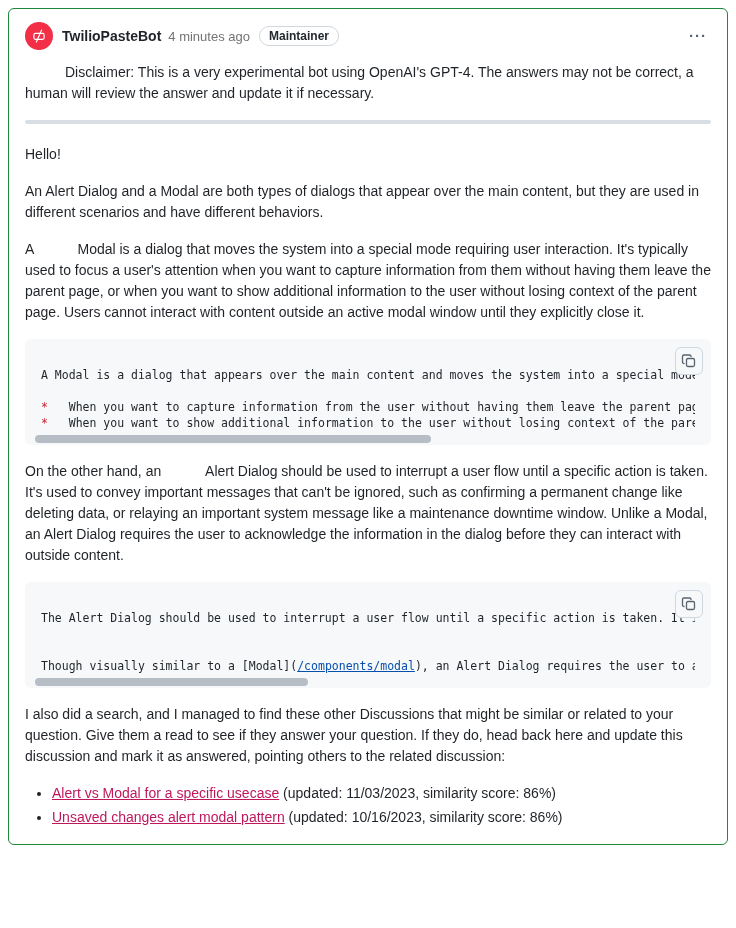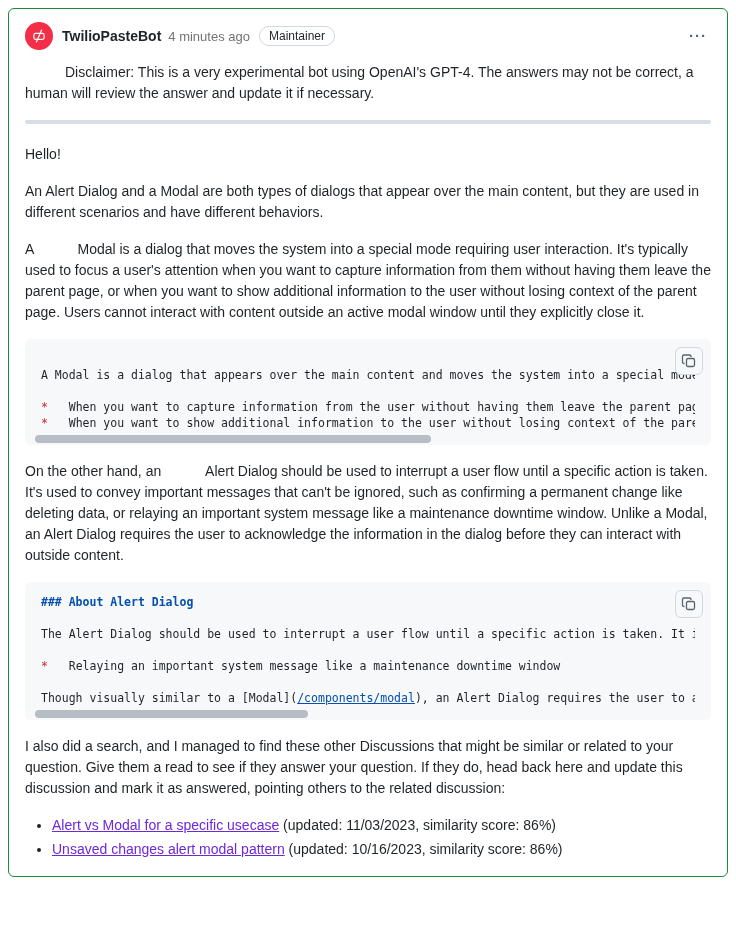--- a/index.html
+++ b/index.html
@@ -3,39 +3,39 @@
 <meta charset="utf-8">
 <style>
   html,body{margin:0;padding:0;background:#ffffff;width:736px;height:928px;overflow:hidden;
     font-family:"Liberation Sans",sans-serif;color:#1f2328;}
   .card{margin:8px;border:1px solid #1f883d;border-radius:6px;background:#fff;}
   
   .c-header{display:flex;align-items:center;padding:13px 16px 2px 16px;}
   .avatar{width:28px;height:28px;border-radius:50%;background:#f22f46;display:flex;align-items:center;justify-content:center;flex:none;cursor:pointer;}
   .author{font-weight:bold;font-size:14px;margin-left:9px;}
   .timestamp{color:#737373;font-size:13px;margin-left:7px;}
-  .badge{margin-left:9px;font-size:12px;color:#24292f;border:1px solid #d0d7de;border-radius:2em;padding:2px 9px;line-height:14px;}
+  .badge{margin-left:9px;font-size:12px;color:#24292f;border:1px solid #d0d7de;border-radius:2em;padding:2px 9px;line-height:14px;font-weight:bold;}
   .kebab{margin-left:auto;border:none;background:none;color:#59636e;font-size:15px;font-weight:bold;letter-spacing:1px;cursor:pointer;line-height:10px;padding:2px 4px;}
   
   .c-body{padding:10px 16px 0 16px;font-size:14px;line-height:21px;}
   .c-body p{margin:0 0 16px 0;}
   .seg-bold{font-weight:normal;padding-left:40px;}
   hr.rule{border:none;height:4px;background:#d8dee4;border-radius:2px;margin:8px 0 20px 0;}
   
   .code-block{position:relative;background:#f6f8fa;border-radius:6px;margin:0 0 16px 0;padding:12px 16px 14px 16px;overflow:hidden;}
   .code-pre{overflow:hidden;}
   .code-line{white-space:pre;font-family:"DejaVu Sans Mono",monospace;font-size:11.5px;line-height:16px;color:#1f2328;}
   .seg-header{color:#0550ae;font-weight:bold;}
   .seg-bullet{color:#cf222e;}
   .seg-link{color:#0550ae;text-decoration:underline;cursor:pointer;}
   .copy-btn{position:absolute;top:8px;right:8px;width:28px;height:28px;background:#f6f8fa;border:1px solid #d0d7de;border-radius:6px;display:flex;align-items:center;justify-content:center;cursor:pointer;padding:0;}
   .scroll-track{position:absolute;left:2px;right:2px;bottom:2px;height:8px;}
   .scroll-thumb{height:8px;border-radius:4px;background:#b7bdc4;margin-left:8px;cursor:pointer;}
   
-  a.body-link{color:#6d28d9;text-decoration:underline;cursor:pointer;}
+  a.body-link{color:#be185d;text-decoration:underline;cursor:pointer;}
   ul.related{margin:0 0 16px 0;padding-left:27px;}
   ul.related li{margin:0 0 2px 0;line-height:21.5px;font-size:14px;}
 </style>
 </head>
 <body>
 
 <div class="card">
 
   <div class="c-header">
     <div class="avatar">
@@ -77,25 +77,23 @@
       </button>
       <div class="scroll-track">
         <div class="scroll-thumb" style="width: 58%;"></div>
       </div>
     </div>
 
     <p><span class="seg-plain">On the other hand, an </span><span class="seg-bold">Alert Dialog</span><span class="seg-plain"> should be used to interrupt a user flow until a specific action is taken. It's used to convey important messages that can't be ignored, such as confirming a permanent change like deleting data, or relaying an important system message like a maintenance downtime window. Unlike a Modal, an Alert Dialog requires the user to acknowledge the information in the dialog before they can interact with outside content.</span></p>
 
     <div class="code-block">
       <div class="code-pre">
-          <div class="code-line"><span class="seg-header">### About Alert Dialog</span></div>
           <div class="code-line">&nbsp;</div>
           <div class="code-line"><span class="seg-plain">The Alert Dialog should be used to interrupt a user flow until a specific action is taken. It is used to convey important messages that cannot be ignored, such as:</span></div>
           <div class="code-line">&nbsp;</div>
-          <div class="code-line"><span class="seg-bullet">*</span><span class="seg-plain">   Relaying an important system message like a maintenance downtime window</span></div>
           <div class="code-line">&nbsp;</div>
           <div class="code-line"><span class="seg-plain">Though visually similar to a [Modal](</span><a class="seg-link" href="#">/components/modal</a><span class="seg-plain">), an Alert Dialog requires the user to acknowledge the information in the dialog.</span></div>
         </div>
       <button class="copy-btn">
         <svg width="16" height="16" viewBox="0 0 16 16">
           <g fill="none" stroke="#59636e" stroke-width="1.3">
             <rect x="5.5" y="5.5" width="8" height="8" rx="1.5"></rect>
             <path d="M3.5 10.5 h-0.5 a1.5 1.5 0 0 1 -1.5 -1.5 v-5.5 a1.5 1.5 0 0 1 1.5 -1.5 h5.5 a1.5 1.5 0 0 1 1.5 1.5 v0.5"></path>
           </g>
         </svg>

